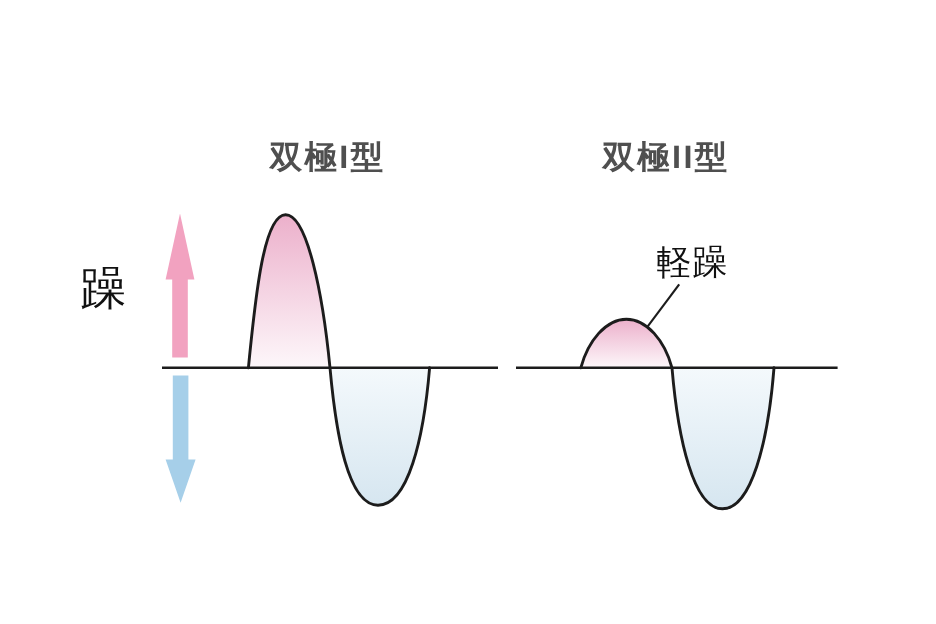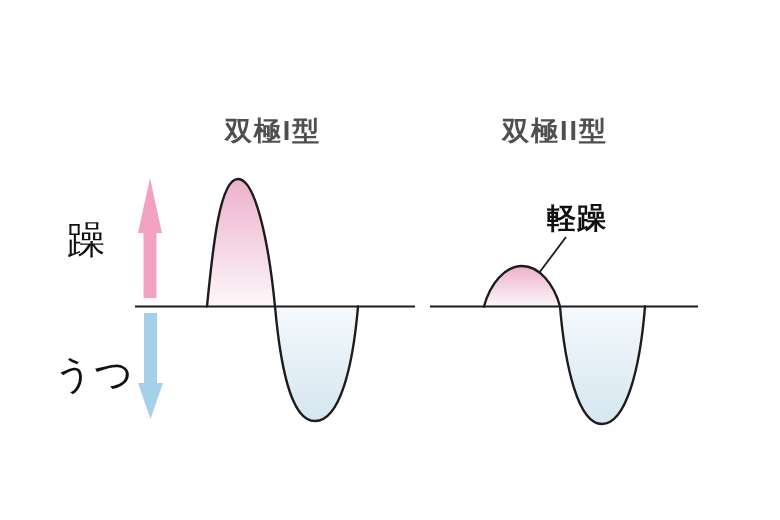--- a/index.html
+++ b/index.html
@@ -32,21 +32,21 @@
   }
   .label-mania      { left: 67px; top: 215px; }
   .label-depression { left: 54px; top: 349px; letter-spacing: 1px; }
   .annotation {
     position: absolute;
     color: #111111;
     font-size: 29px;
     letter-spacing: 1px;
     white-space: nowrap;
   }
-  .label-hypomania { left: 547px; top: 199px; font-weight: bold; }
+  .label-hypomania { left: 547px; top: 199px; }
 </style>
 </head>
 <body>
 
 <div class="canvas">
 
   <svg width="780" height="520" viewBox="0 0 780 520">
     <defs>
       <linearGradient id="gradMania" x1="0" y1="0" x2="0" y2="1">
         <stop offset="0%" stop-color="#ecb0cb"></stop>
@@ -78,17 +78,16 @@
 
     <line x1="566" y1="237" x2="539" y2="273" stroke-width="1.8" stroke="#1c1c1c"></line>
   </svg>
 
   <div class="title title-left">双極I型</div>
 
   <div class="title title-right">双極II型</div>
 
   <div class="axis-label label-mania">躁</div>
 
-  <div class="axis-label label-depression">うつ</div>
 
   <div class="annotation label-hypomania">軽躁</div>
 
 </div>
 
 </body></html>

